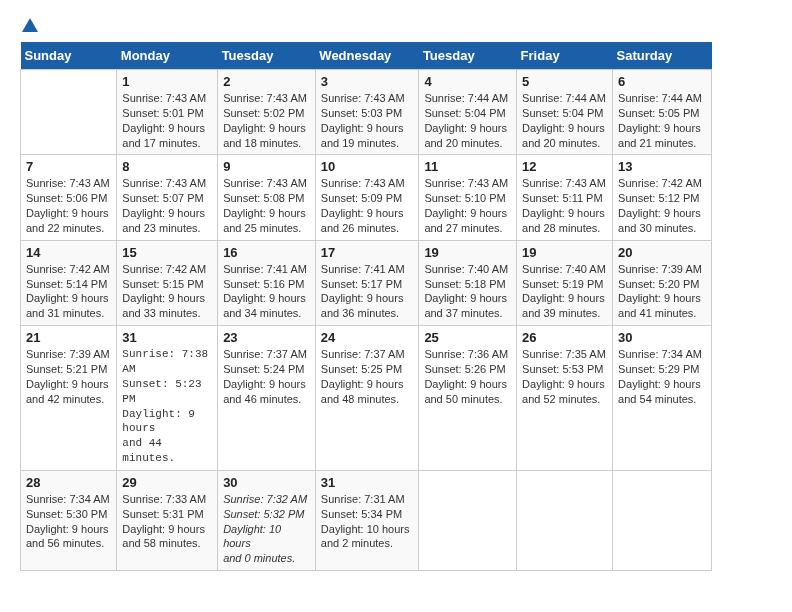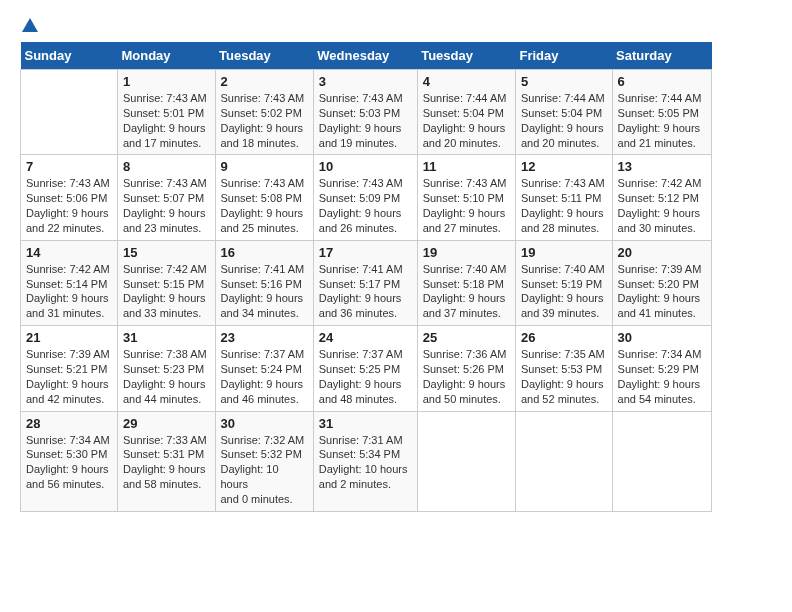--- a/index.html
+++ b/index.html
@@ -270,21 +270,21 @@
         <tr>
           <td>
             <span class="day-num">21</span>
             <div class="day-info" style="white-space: pre-line;">Sunrise: 7:39 AM
 Sunset: 5:21 PM
 Daylight: 9 hours
 and 42 minutes.</div>
           </td>
           <td>
             <span class="day-num">31</span>
-            <div class="day-info" style="white-space: pre-line;">Sunrise: 7:38 AM
+            <div class="day-info" style="white-space: pre-line; font-family: Liberation Mono, monospace;">Sunrise: 7:38 AM
 Sunset: 5:23 PM
 Daylight: 9 hours
 and 44 minutes.</div>
           </td>
           <td>
             <span class="day-num">23</span>
             <div class="day-info" style="white-space: pre-line;">Sunrise: 7:37 AM
 Sunset: 5:24 PM
 Daylight: 9 hours
 and 46 minutes.</div>
@@ -328,21 +328,21 @@
           </td>
           <td>
             <span class="day-num">29</span>
             <div class="day-info" style="white-space: pre-line;">Sunrise: 7:33 AM
 Sunset: 5:31 PM
 Daylight: 9 hours
 and 58 minutes.</div>
           </td>
           <td>
             <span class="day-num">30</span>
-            <div class="day-info" style="white-space: pre-line;">Sunrise: 7:32 AM
+            <div class="day-info" style="white-space: pre-line; font-style: italic;">Sunrise: 7:32 AM
 Sunset: 5:32 PM
 Daylight: 10 hours
 and 0 minutes.</div>
           </td>
           <td>
             <span class="day-num">31</span>
             <div class="day-info" style="white-space: pre-line;">Sunrise: 7:31 AM
 Sunset: 5:34 PM
 Daylight: 10 hours
 and 2 minutes.</div>

